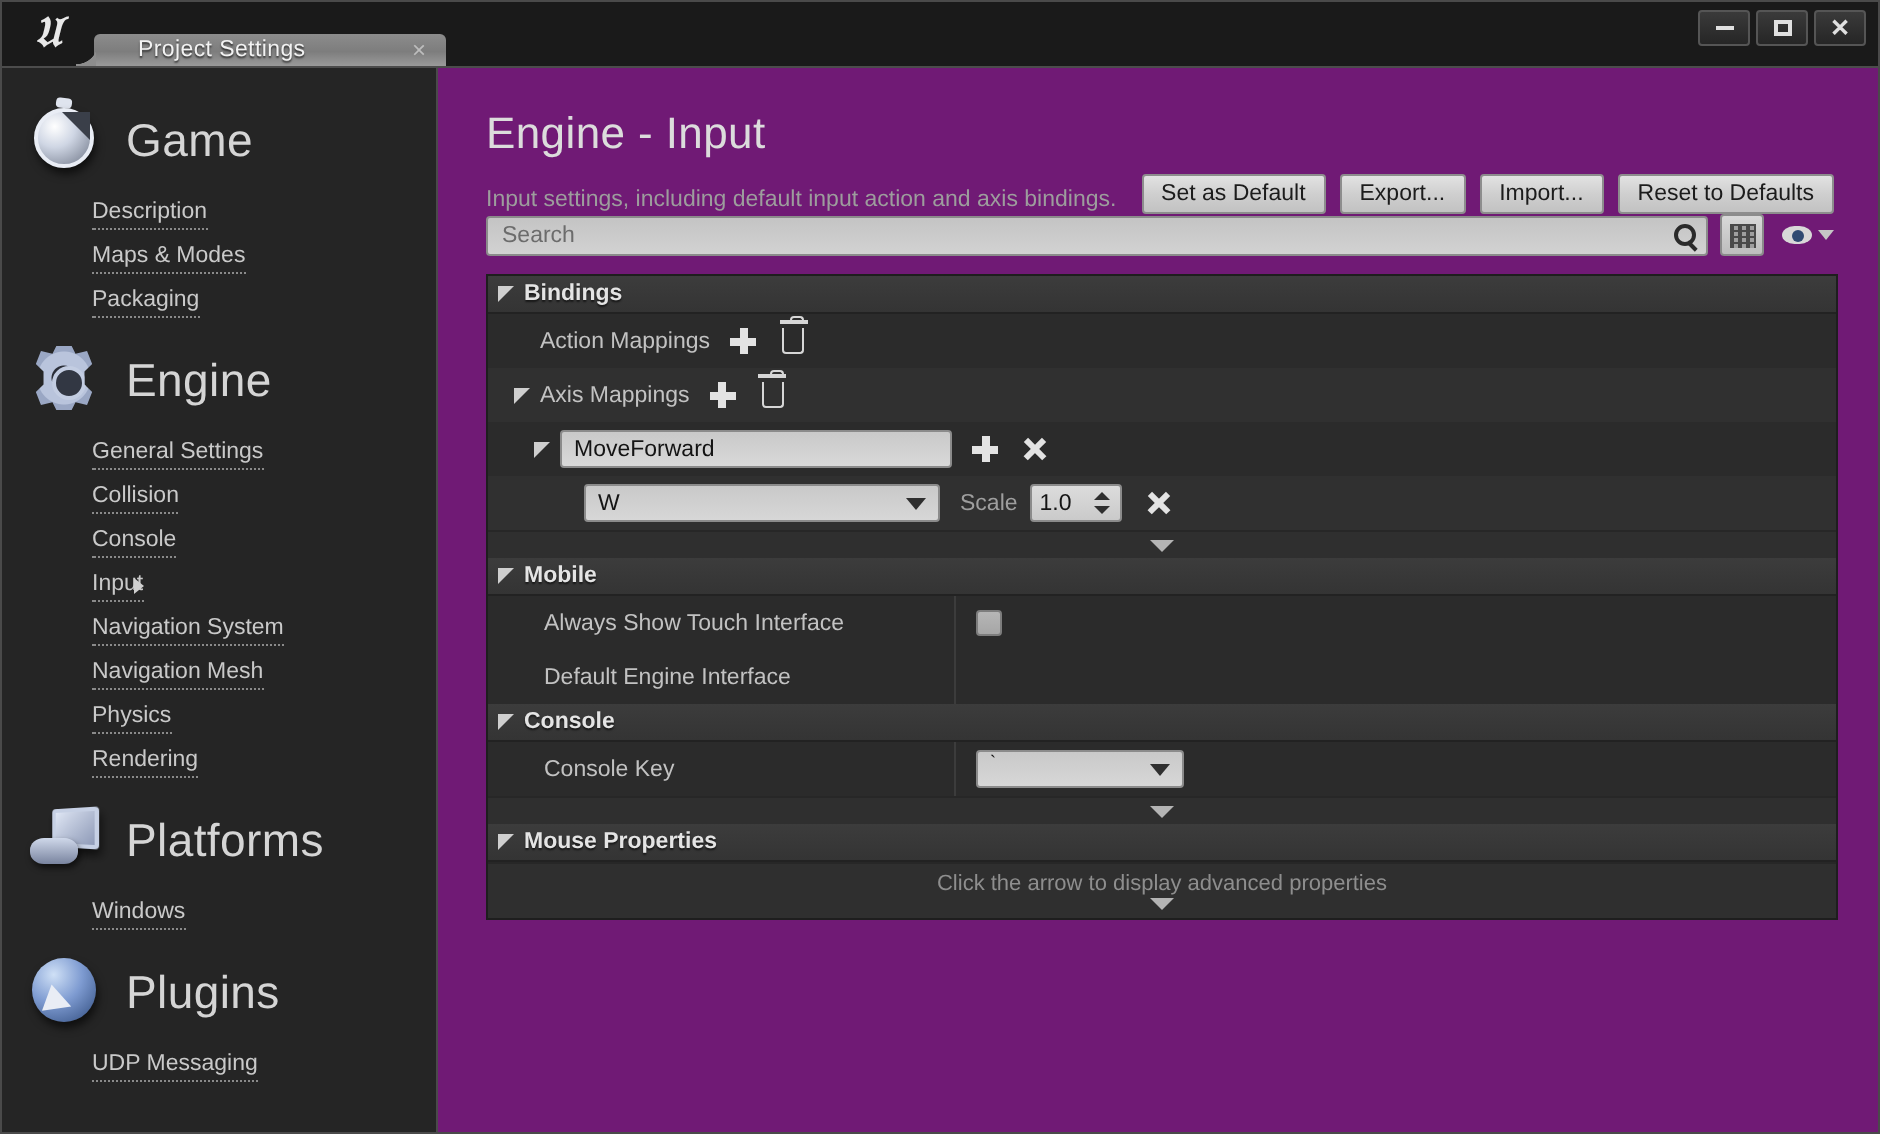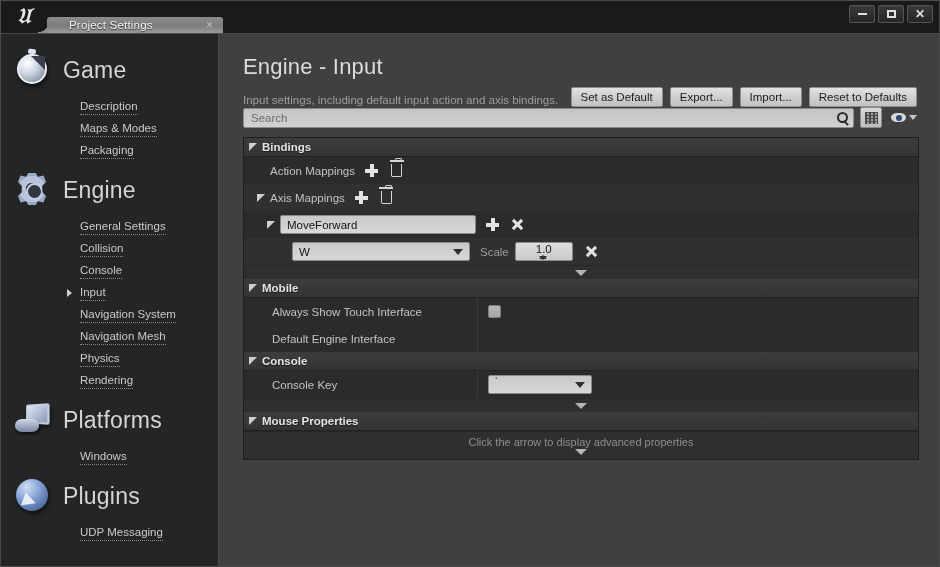--- a/index.html
+++ b/index.html
@@ -100,21 +100,21 @@
   }
   .winbtn .bar { width: 9px; height: 2px; background: #e0e0e0; }
   .winbtn .sq  { width: 9px; height: 8px; border: 2px solid #e0e0e0; }
   .winbtn .x   { font-size: 12px; font-weight: bold; }
 
   
   .body {
     flex: 1;
     display: flex;
     min-height: 0;
-    background: #404040;
+    background: #701a75;
     border-top: 1px solid #4c4c4c;
   }
 
   
   .sidebar {
     width: 218px;
     flex: 0 0 218px;
     background: #252525;
     border-right: 1px solid #4a4a4a;
     padding-top: 10px;
@@ -142,21 +142,21 @@
     color: #d5d5d5;
     font-weight: normal;
     letter-spacing: .2px;
   }
 
   .nav-item {
     position: relative;
     height: 22px;
     display: flex;
     align-items: center;
-    padding-left: 79px;
+    padding-left: 45px;
   }
   .nav-item-label {
     font-size: 11.5px;
     color: #c9c9c9;
     border-bottom: 1px dotted #8a8a8a;
     padding-bottom: 1px;
     line-height: 13px;
   }
   .nav-arrow {
     position: absolute;
@@ -487,27 +487,27 @@
     border-left:5px solid transparent;
     border-right:5px solid transparent;
     border-top:6px solid #2f2f2f;
   }
 
   .scale-label {
     font-size: 11.5px; color: #9e9e9e;
     margin: 0 6px 0 10px;
   }
   .spin {
-    width: 58px; height: 19px;
+    width: 46px; height: 19px;
     background: linear-gradient(to bottom,#dcdcdc,#cacaca);
     border: 1px solid #8b8b8b;
     border-radius: 2px;
     display: flex; align-items: center;
     padding: 0 4px;
-    font-size: 11.5px; color: #141414; flex-direction: column;
+    font-size: 11.5px; color: #141414;
   }
   .spin .sv { flex: 1; }
   .spin-arrows {
     position: relative;
     width: 9px; height: 11px;
   }
   .spin-arrows::before, .spin-arrows::after {
     content:""; position:absolute; left:0;
     width: 0; height: 0;
     border-left: 4px solid transparent;

